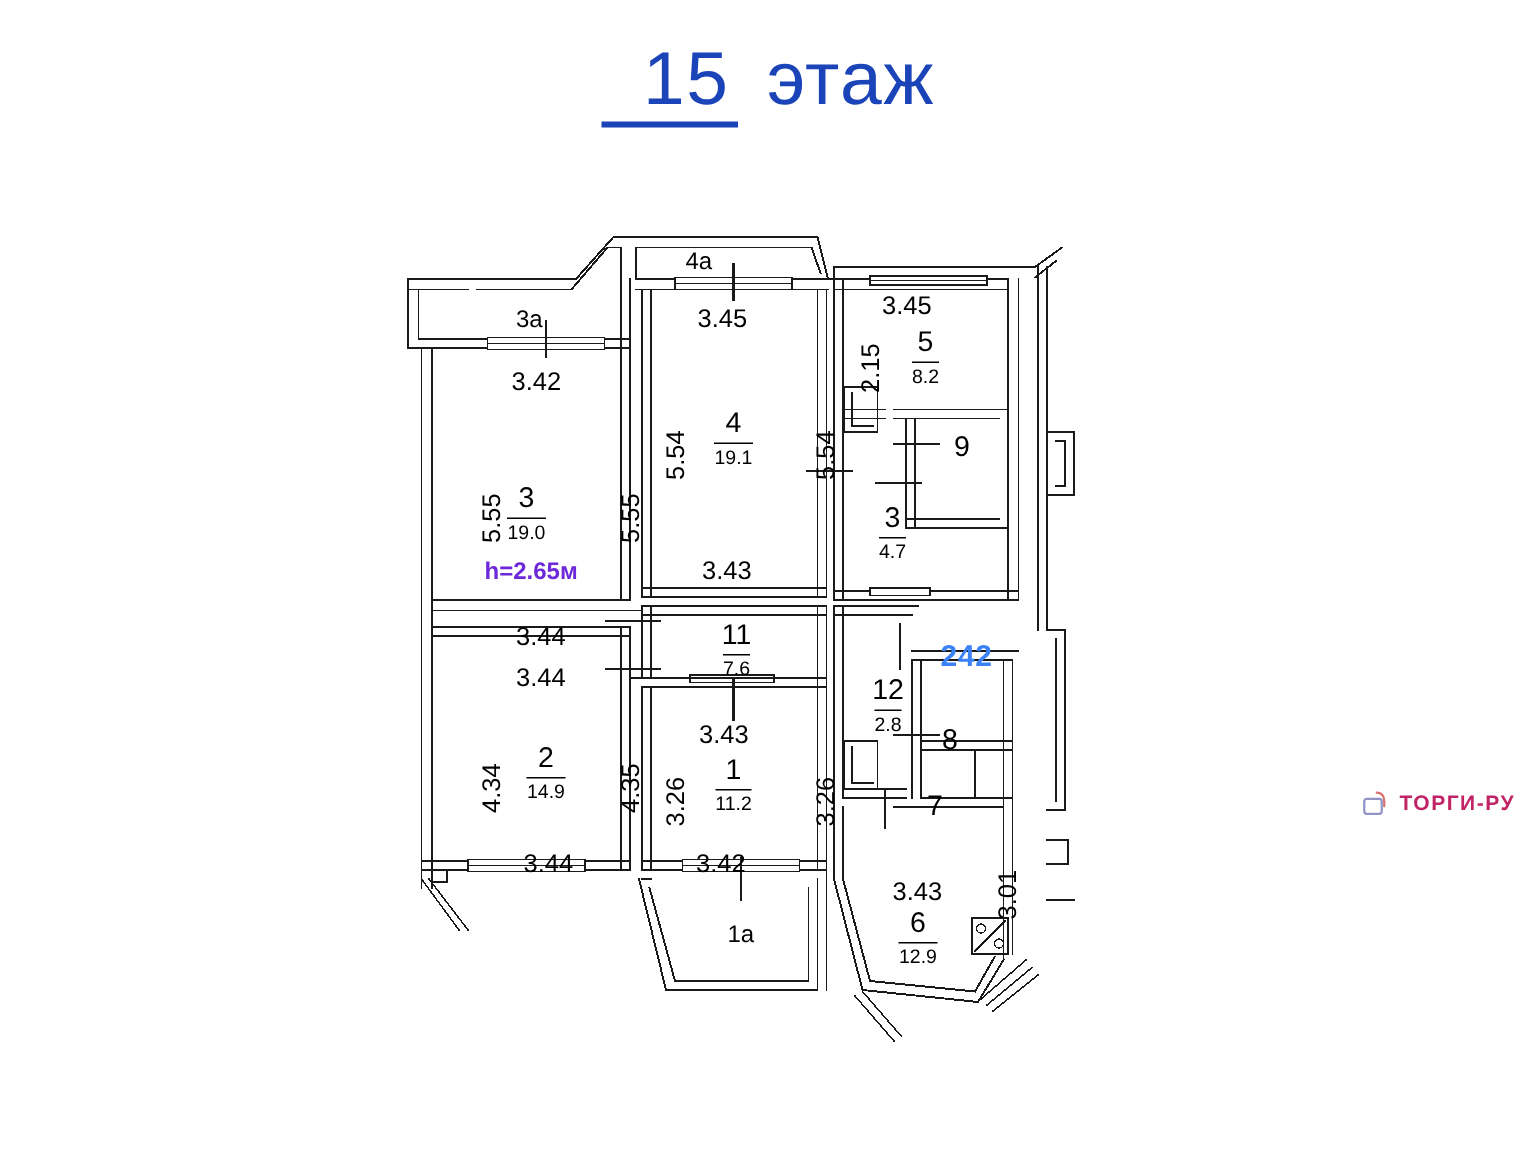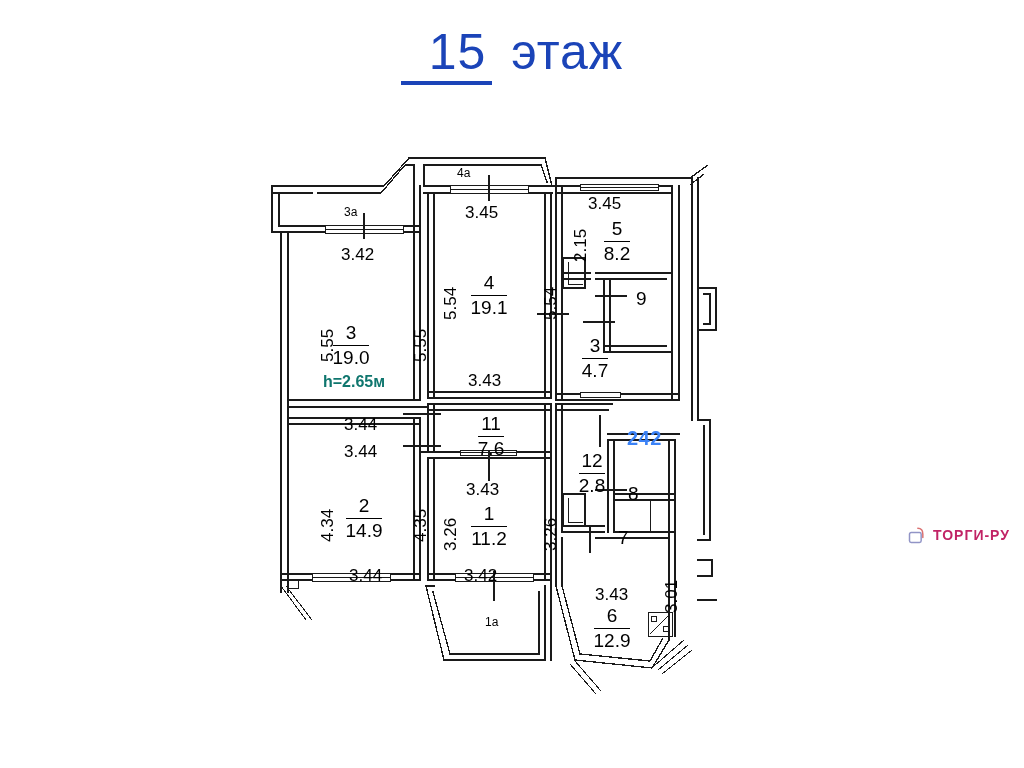--- a/index.html
+++ b/index.html
@@ -56,21 +56,21 @@
     left: 0;
     top: 0;
     width: 1024px;
     height: 768px;
   }
   .room-num {
     font-size: 19px;
     text-align: center;
   }
   .room-area {
-    font-size: 19px;
+    font-size: 13px;
     text-align: center;
     border-top: 1.6px solid #000;
     padding-top: 1px;
     margin-top: 1px;
   }
   .room-block {
     position: absolute;
     display: flex;
     flex-direction: column;
     align-items: center;
@@ -83,31 +83,31 @@
   }
   .dim-v {
     position: absolute;
     font-size: 17px;
     transform-origin: left top;
     transform: rotate(-90deg);
     white-space: nowrap;
   }
   .balc-lbl {
     position: absolute;
-    font-size: 12px;
+    font-size: 16px;
   }
   .plain-num {
     position: absolute;
     font-size: 19px;
   }
   .height-note {
     position: absolute;
     font-size: 16px;
     font-weight: bold;
-    color: #0f766e;
+    color: #6d28d9;
   }
   .apt-no {
     position: absolute;
     font-size: 20px;
     font-weight: bold;
     color: #3b82f6;
     letter-spacing: 0.5px;
   }
 
   

